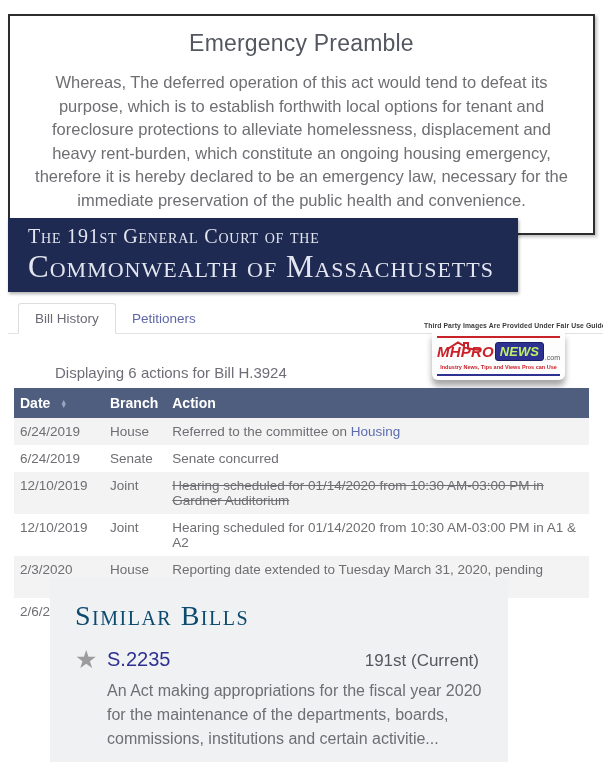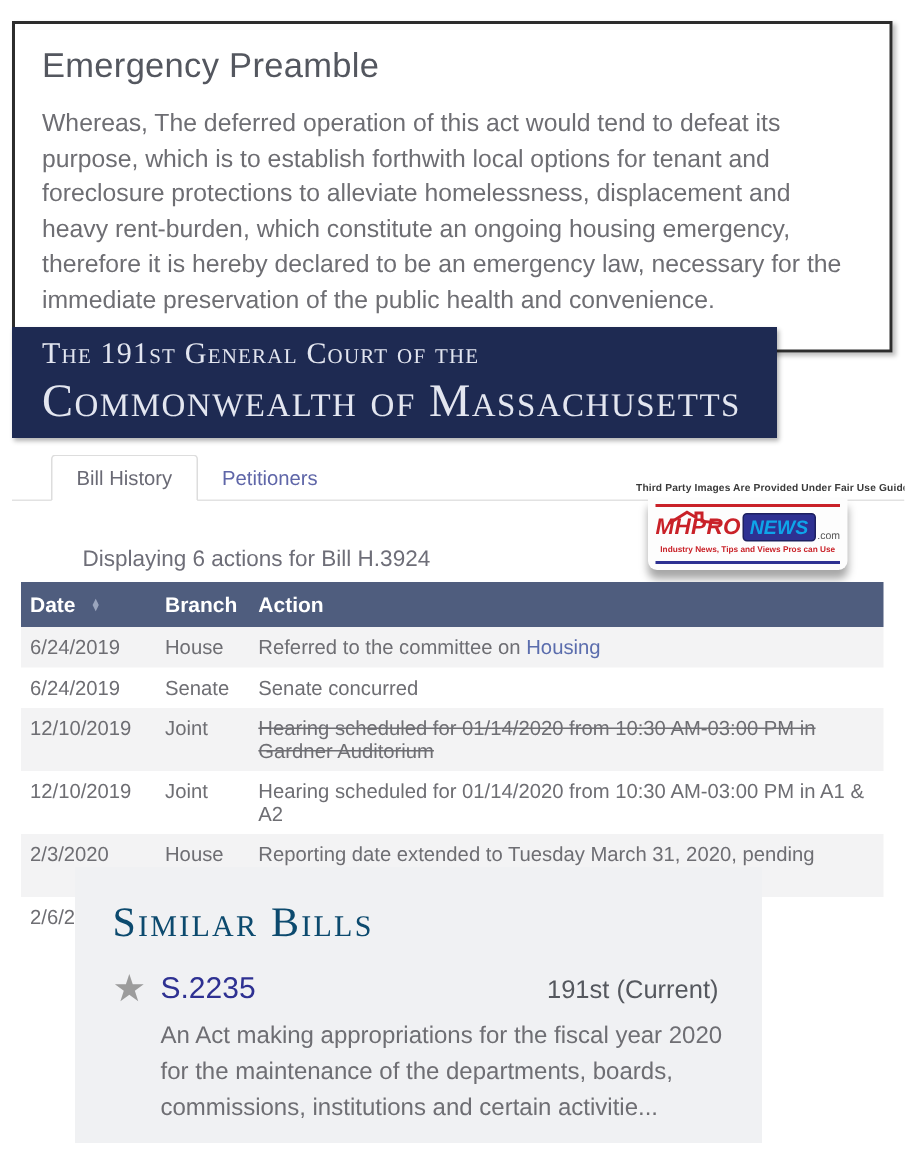--- a/index.html
+++ b/index.html
@@ -5,39 +5,40 @@
   * { margin:0; padding:0; box-sizing:border-box; }
   html,body { width:603px; background:#fff; font-family:"Liberation Sans", sans-serif; }
   body { position:relative; height:782px; overflow:hidden; }
 
   
   .preamble-box {
     position:absolute; left:8px; top:14px; width:587px;
     border:2px solid #2d2d2d; background:#fff;
     padding:14px 18px 20px 18px;
     box-shadow:2px 2px 3px rgba(0,0,0,.25);
+    text-align:center;
   }
   .preamble-title { font-size:23px; font-weight:400; color:#54575f; margin-bottom:14px; letter-spacing:.2px; }
   .preamble-body { font-size:16.5px; color:#6e6e73; line-height:1.43; }
 
   
   .banner {
     position:absolute; left:8px; top:218px; width:510px; height:74px;
     background:#1e2a52; color:#e3e6f0; padding:7px 0 0 20px;
     font-family:"Liberation Serif", serif; font-variant:small-caps;
     box-shadow:1px 2px 3px rgba(0,0,0,.3);
   }
   .banner-line1 { font-size:20px; letter-spacing:.8px; }
   .banner-line2 { font-size:31px; letter-spacing:1px; margin-top:1px; }
 
   
   .tabbar { position:absolute; left:8px; top:303px; width:595px; height:31px; border-bottom:1px solid #e2e2e2; }
   .tab {
     position:absolute; bottom:-1px; height:31px; padding:0 16px;
-    display:flex; align-items:center; font-size:13.5px; cursor:pointer;margin-left:16px;
+    display:flex; align-items:center; font-size:13.5px; cursor:pointer;
   }
   .tab.active {
     left:10px; background:#fff; color:#6a6a75;
     border:1px solid #ddd; border-bottom:1px solid #fff;
     border-radius:3px 3px 0 0;
   }
   .tab.inactive { left:108px; color:#5f66a8; }
 
   
   .watermark { position:absolute; left:424px; top:322px; width:150px; }
@@ -45,21 +46,21 @@
   .wm-card {
     margin-top:3px; margin-left:8px; width:133px; background:#fdfdfd;
     padding:4px 5px 4px 5px; box-shadow:0 6px 6px rgba(0,0,0,.35);
     border-radius:0 0 6px 6px;
   }
   .wm-rule-red { height:2px; background:#c92128; margin-bottom:4px; }
   .wm-rule-blue { height:2px; background:#2e3192; margin-top:4px; }
   .wm-logo-row { display:flex; align-items:center; justify-content:center; position:relative; }
   .wm-roof { position:absolute; left:8px; top:-5px; }
   .wm-mhpro { color:#c92128; font-weight:bold; font-size:15px; letter-spacing:.2px; font-style:italic; }
-  .wm-news { background:#2e3192; color:#0ea5e9; font-weight:bold; font-size:13px; font-style:italic; padding:1px 4px; border-radius:3px; margin-left:1px; border:1px solid #1d2060; }
+  .wm-news { background:#2e3192; color:#bef264; font-weight:bold; font-size:13px; font-style:italic; padding:1px 4px; border-radius:3px; margin-left:1px; border:1px solid #1d2060; }
   .wm-com { font-size:7px; color:#555; margin-left:1px; align-self:flex-end; }
   .wm-tagline { font-size:5.5px; color:#c92128; text-align:center; margin-top:3px; font-weight:bold; }
 
   
   .actions-summary { position:absolute; left:14px; top:364px; font-size:15px; color:#6e6e78;margin-left:41px; }
 
   
   .bill-table { position:absolute; left:14px; top:388px; width:575px; border-collapse:collapse; font-size:13.5px; }
   .bill-table th {
     background:#4f5d7e; color:#fff; text-align:left; font-size:14px;

